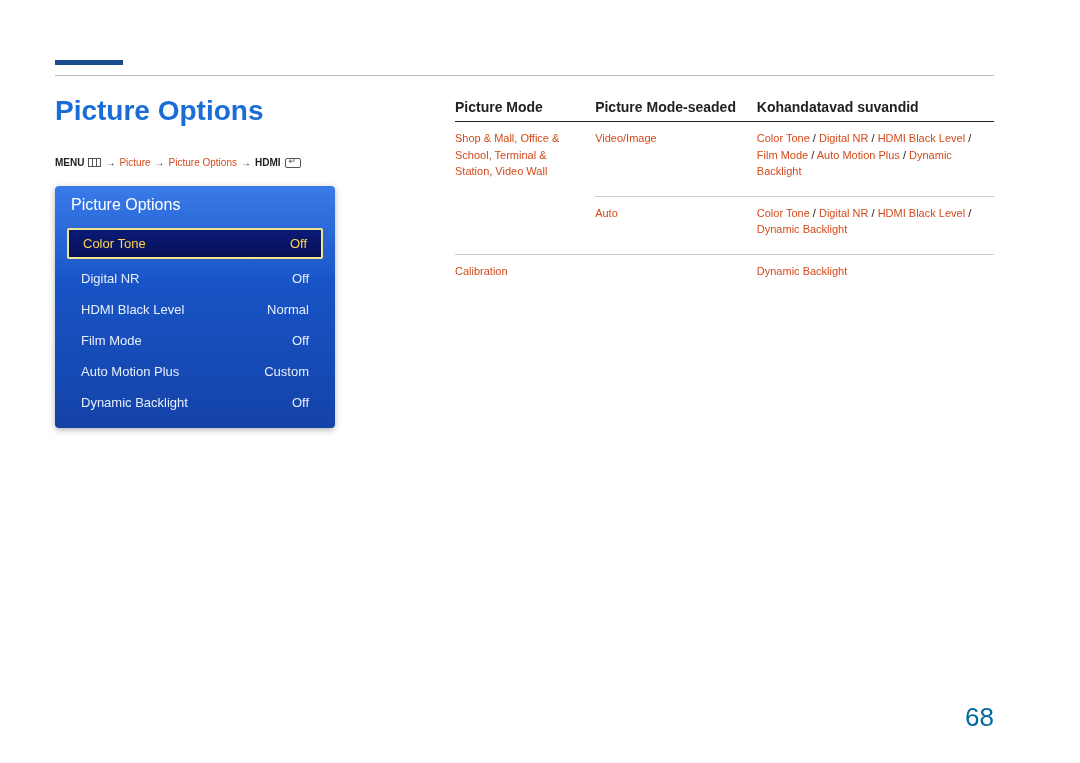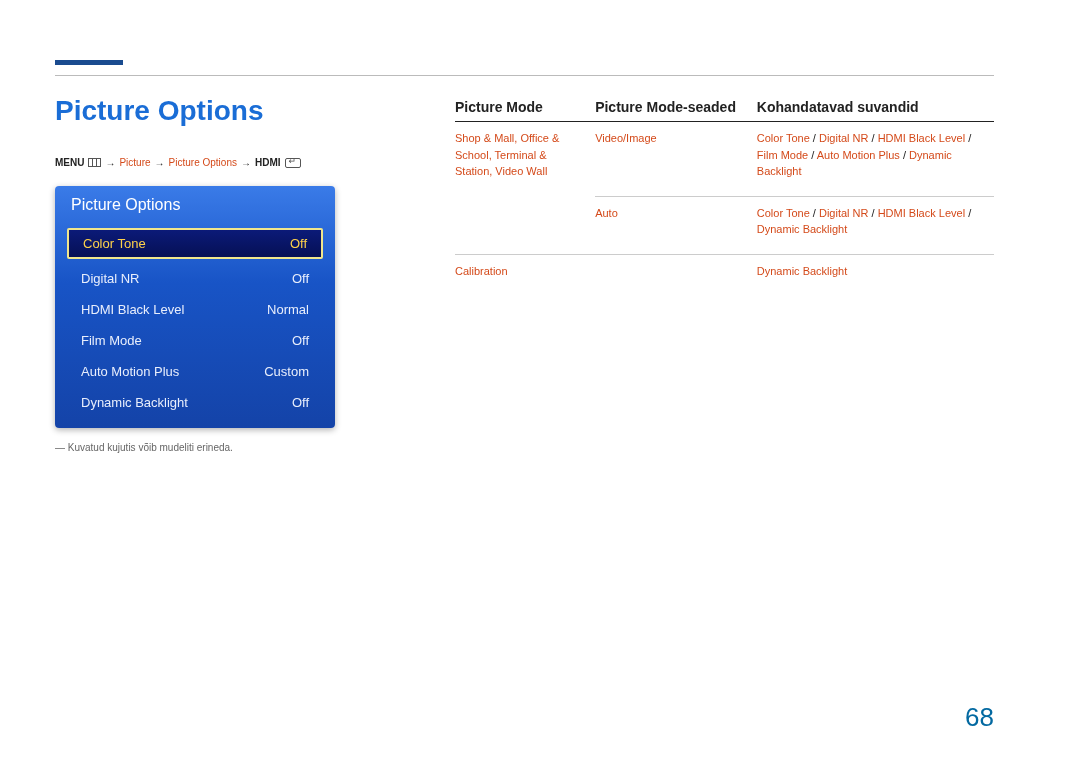--- a/index.html
+++ b/index.html
@@ -86,21 +86,20 @@
           <span class="label">Auto Motion Plus</span>
           <span class="value">Custom</span>
         </div>
         <div class="osd-row">
           <span class="label">Dynamic Backlight</span>
           <span class="value">Off</span>
         </div>
       </div>
     </div>
 
-    <div class="footnote">Kuvatud kujutis võib mudeliti erineda.</div>
   </div>
 
   <div class="right-area">
     <table class="tbl">
       <colgroup>
           <col style="width:26%">
           <col style="width:30%">
           <col style="width:44%">
         </colgroup>
       <thead>

